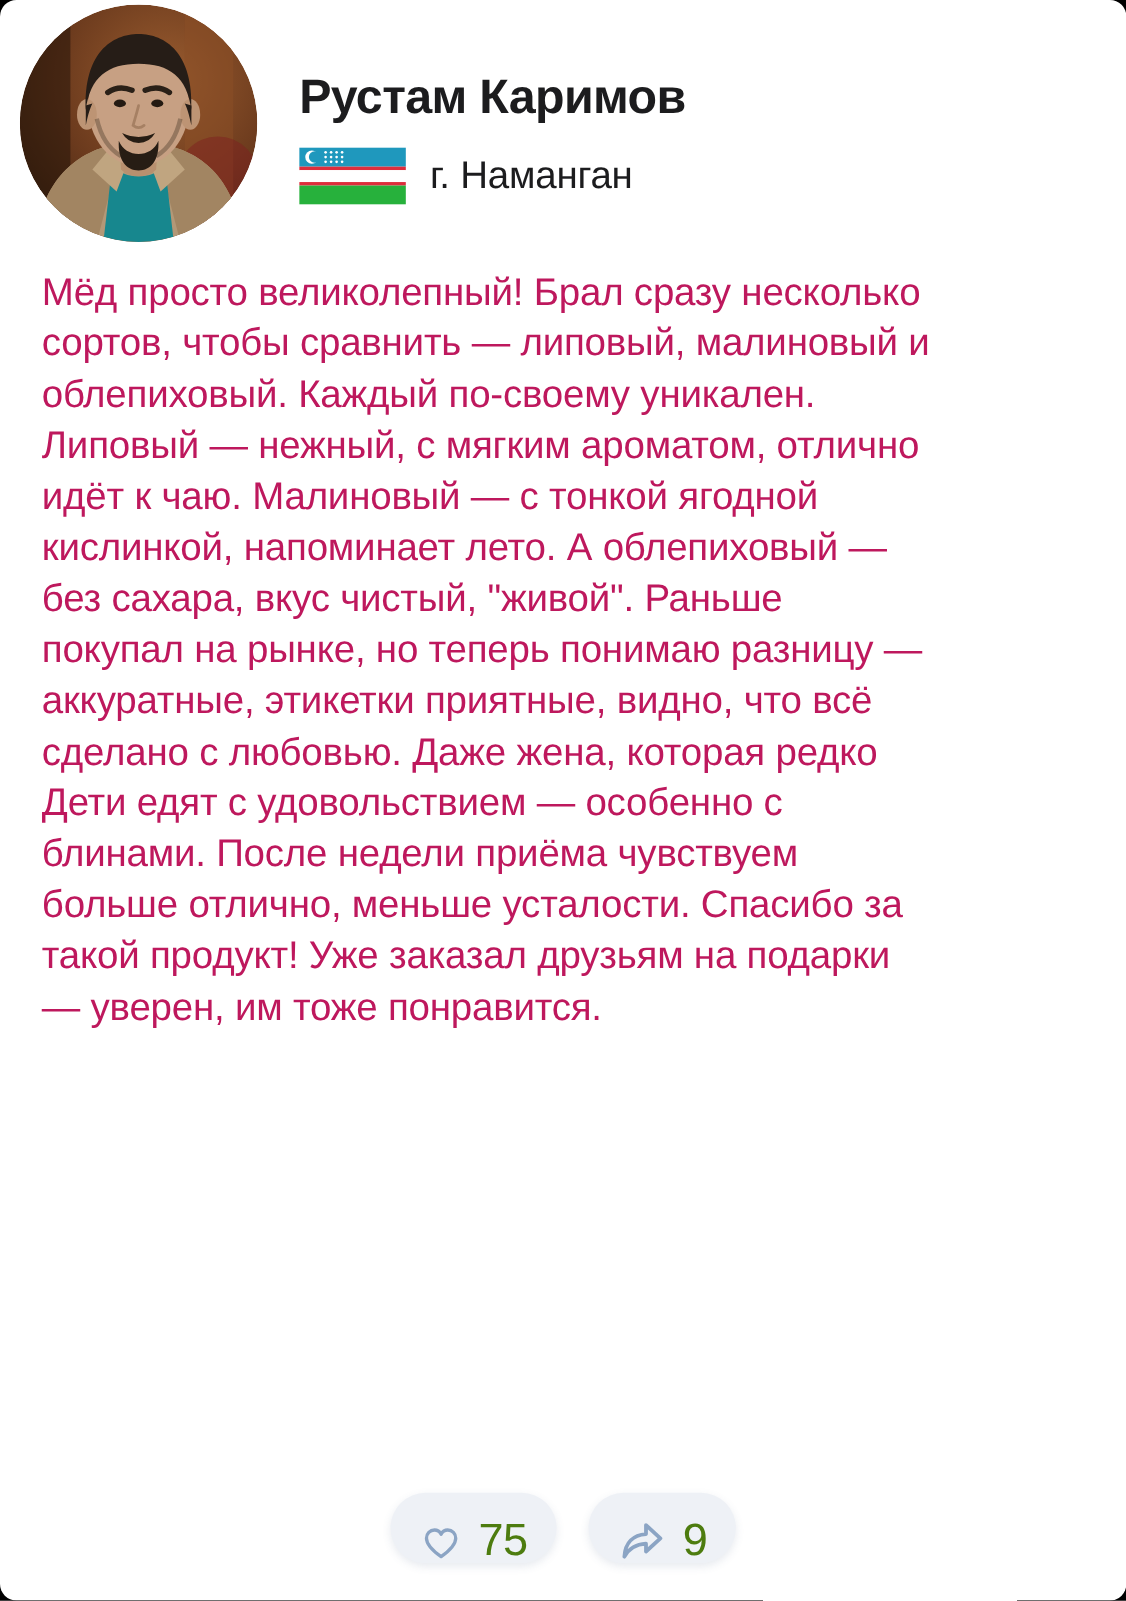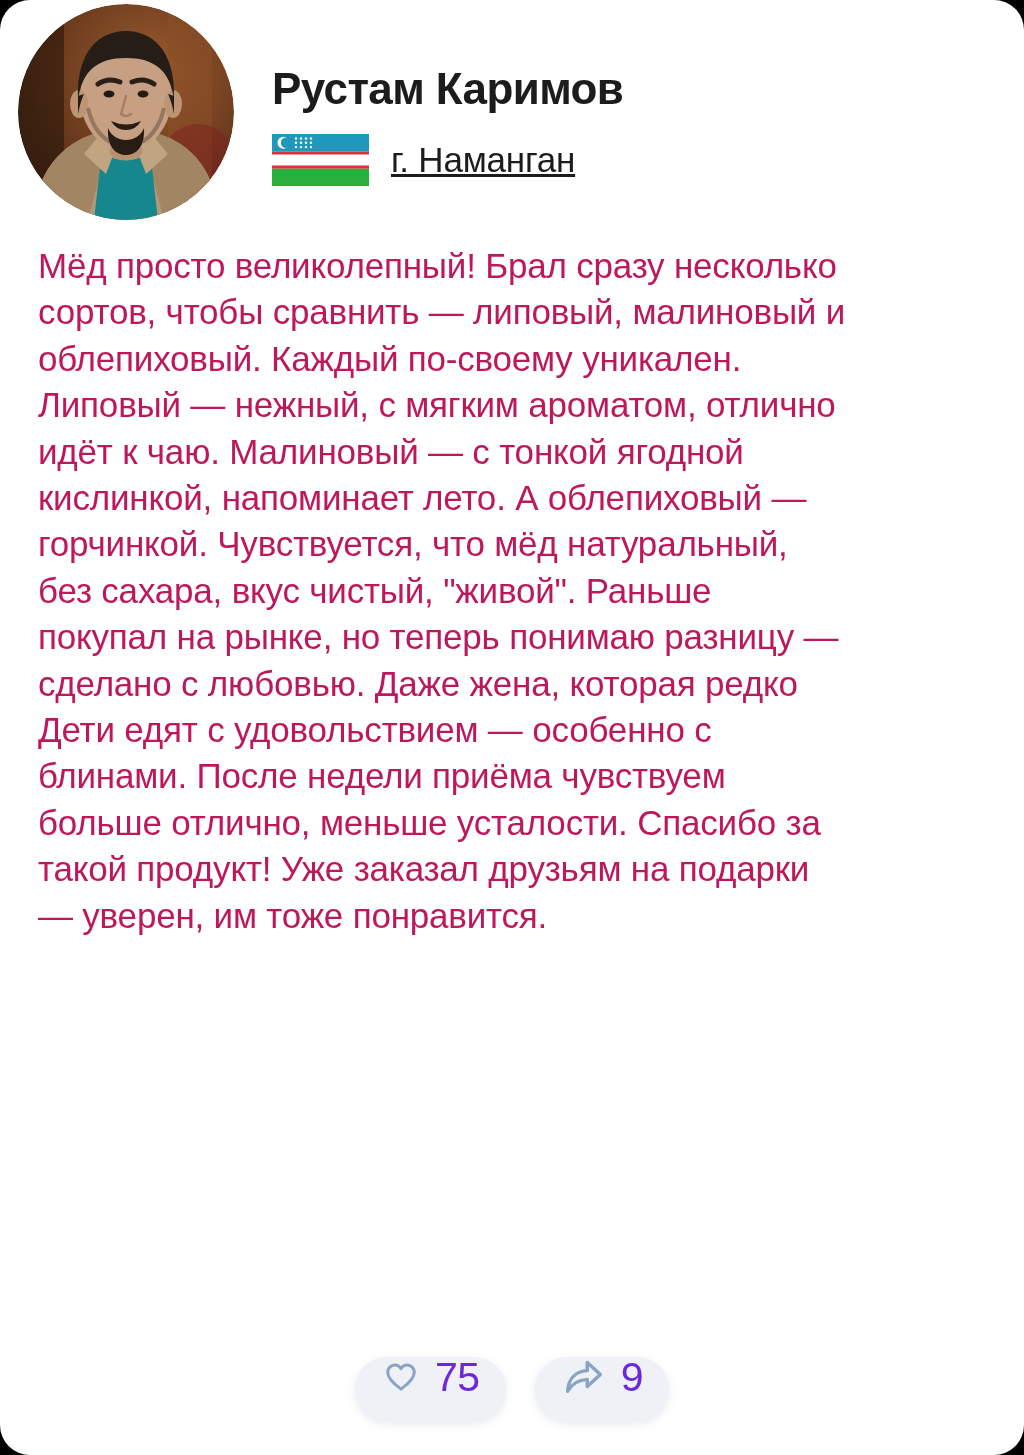--- a/index.html
+++ b/index.html
@@ -5,56 +5,56 @@
   * { margin: 0; padding: 0; box-sizing: border-box; }
   html, body { background: #000; }
   body {
     width: 1024px; height: 1455px;
     font-family: "Liberation Sans", "DejaVu Sans", sans-serif;
     position: relative; overflow: hidden;
   }
   .card {
     position: absolute; inset: 0;
     background: #ffffff;
-    border-radius: 30px;
+    border-radius: 15px;
   }
   
   .avatar {
     position: absolute; left: 18px; top: 4px;
     width: 216px; height: 216px;
     border-radius: 50%; overflow: hidden;
     border: none; padding: 0; background: transparent; cursor: pointer;
   }
   .avatar svg { display: block; width: 216px; height: 216px; }
   .header-info { position: absolute; left: 272px; top: 63px; }
   .name {
     font-size: 44px; font-weight: 700; color: #1c1c1e;
     letter-spacing: -0.6px; line-height: 1.16; white-space: nowrap;
   }
   .loc-row { margin-top: 20px; display: flex; align-items: center; gap: 22px; }
   .flag { width: 97px; height: 52px; display: block; }
-  .city { font-size: 35px; color: #1c1c1e; letter-spacing: -0.2px; white-space: nowrap; text-decoration: underline; }
+  .city { font-size: 35px; color: #1c1c1e; letter-spacing: -0.2px; white-space: nowrap; }
   
   .review {
     position: absolute; left: 38px; right: 32px; top: 243px;
     font-size: 35px; line-height: 46.4px; color: #be185d;
     letter-spacing: -0.2px;
   }
   .review div { white-space: nowrap; }
   
   .actions {
     position: absolute; left: 0; right: 0; bottom: 34px;
     display: flex; justify-content: center; align-items: center; gap: 29px;
   }
   .pill {
-    display: inline-flex; align-items: flex-start; gap: 14px;
+    display: inline-flex; align-items: flex-end; gap: 14px;
     height: 64px; padding: 0 26px;
     background: #eef1f6; border: none; border-radius: 32px;
     box-shadow: 0 3px 8px rgba(70, 90, 130, 0.13);
-    color: #6d28d9; font-family: inherit; font-size: 41px;
+    color: #4d7c0f; font-family: inherit; font-size: 41px;
     cursor: pointer;
   }
   .pill svg { display: block; }
   .pill .count { line-height: 1; letter-spacing: -0.5px; }
 </style>
 </head>
 <body>
 
 <div class="card">
 
@@ -142,23 +142,23 @@
     </div>
   </div>
 
   <div class="review">
       <div>Мёд просто великолепный! Брал сразу несколько</div>
       <div>сортов, чтобы сравнить — липовый, малиновый и</div>
       <div>облепиховый. Каждый по-своему уникален.</div>
       <div>Липовый — нежный, с мягким ароматом, отлично</div>
       <div>идёт к чаю. Малиновый — с тонкой ягодной</div>
       <div>кислинкой, напоминает лето. А облепиховый —</div>
-      <div>горчинкой. Чувствуется, что мёд натуральный,</div>
       <div>без сахара, вкус чистый, "живой". Раньше</div>
       <div>покупал на рынке, но теперь понимаю разницу —</div>
+      <div>аккуратные, этикетки приятные, видно, что всё</div>
       <div>сделано с любовью. Даже жена, которая редко</div>
       <div>Дети едят с удовольствием — особенно с</div>
       <div>блинами. После недели приёма чувствуем</div>
       <div>больше отлично, меньше усталости. Спасибо за</div>
       <div>такой продукт! Уже заказал друзьям на подарки</div>
       <div>— уверен, им тоже понравится.</div>
     </div>
 
   <div class="actions">
     <button class="pill">

